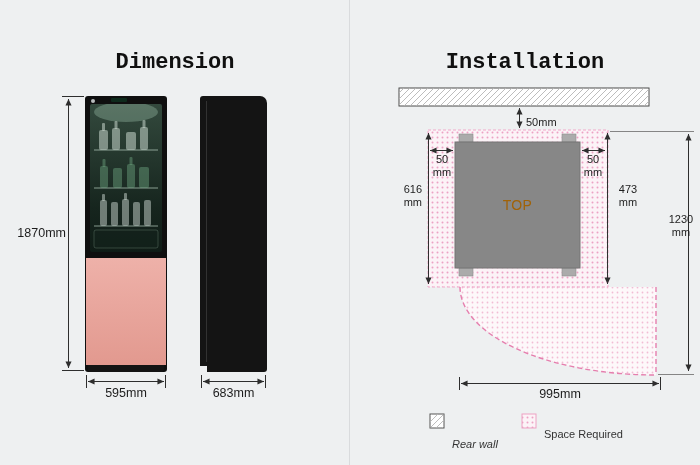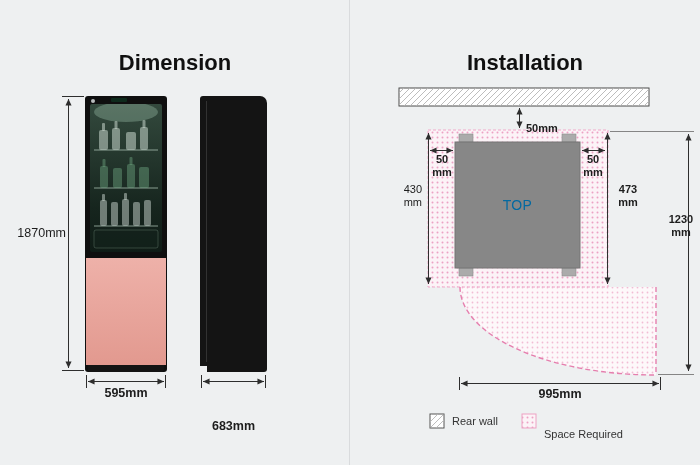--- a/index.html
+++ b/index.html
@@ -2,23 +2,23 @@
 <html><head>
 <meta charset="utf-8">
 <style>
   html,body{margin:0;padding:0;}
   .canvas{
     position:relative;width:700px;height:465px;background:#eef0f1;
     font-family:"Liberation Sans",sans-serif;overflow:hidden;
   }
   .divider{position:absolute;left:349px;top:0;width:1px;height:465px;background:#d9dbdd;}
   .panel-title{position:absolute;top:50px;width:350px;text-align:center;
-    font-size:22px;font-weight:700;color:#101010;}
+    font-size:22px;font-weight:700;color:#101010;font-family:Liberation Mono, monospace;}
   .lbl{position:absolute;color:#1d1d1d;font-size:12.5px;line-height:14px;white-space:nowrap;}
-  .lbl.c{text-align:center;font-weight:bold;}
+  .lbl.c{text-align:center;}
   .lbl.r{text-align:right;}
   .lbl.s{font-size:11px;line-height:12.5px;}
   .stack span{display:block;}
   .legend-lbl{position:absolute;color:#333;font-size:11px;line-height:13px;white-space:nowrap;}
 
   
   .fridge-front{position:absolute;left:85px;top:96px;width:82px;height:276px;
     background:#0f0f0f;border-radius:3px;}
   .ff-badge{position:absolute;left:6px;top:2.5px;width:4px;height:4px;border-radius:50%;
     background:#d6dadc;opacity:.85;}
@@ -34,21 +34,21 @@
   
   .fridge-side{position:absolute;left:200px;top:96px;width:67px;height:276px;
     background:#141414;border-radius:3px 7px 3px 3px;}
   .fridge-side::before{content:"";position:absolute;left:6px;top:5px;bottom:10px;width:1px;
     background:#323232;}
   .fridge-side::after{content:"";position:absolute;left:0;bottom:0;width:7px;height:6px;
     background:#eef0f1;}
 
   .overlay{position:absolute;left:0;top:0;pointer-events:none;}
   .top-label{position:absolute;left:455px;top:142px;width:125px;height:126px;
-    display:flex;align-items:center;justify-content:center;color:#0369a1;
+    display:flex;align-items:center;justify-content:center;color:#a16207;
     font-size:14px;letter-spacing:.4px;}
 </style>
 </head>
 <body>
 
 <div class="canvas">
 
   <div class="divider"></div>
 
   <div class="panel-title" style="left:0;">Dimension</div>
@@ -173,46 +173,46 @@
 
     <g>
       <rect x="430" y="414" width="14" height="14" fill="#ffffff" stroke="#555555"></rect>
       <rect x="430.5" y="414.5" width="13" height="13" fill="url(#hatch)"></rect>
       <rect x="522" y="414" width="14" height="14" fill="url(#dots)" stroke="#eda2c4"></rect>
     </g>
   </svg>
 
   <div class="lbl r" style="left:6px;top:226px;width:60px;">1870mm</div>
   <div class="lbl c" style="left:85px;top:386px;width:82px;">595mm</div>
-  <div class="lbl c" style="left:200px;top:386px;width:67px;margin-top:33px;">683mm</div>
+  <div class="lbl c" style="left:200px;top:386px;width:67px;">683mm</div>
 
   <div class="top-label">TOP</div>
 
-  <div class="lbl s" style="left:526px;top:122px;font-weight:bold;">50mm</div>
+  <div class="lbl s" style="left:526px;top:116px;">50mm</div>
 
   <div class="lbl s c stack" style="left:428px;top:153px;width:28px;">
     <span>50</span>
     <span>mm</span>
   </div>
   <div class="lbl s c stack" style="left:579px;top:153px;width:28px;">
     <span>50</span>
     <span>mm</span>
   </div>
 
   <div class="lbl s r stack" style="left:386px;top:183px;width:36px;">
-    <span>430</span>
+    <span>616</span>
     <span>mm</span>
   </div>
   <div class="lbl s c stack" style="left:610px;top:183px;width:36px;">
     <span>473</span>
     <span>mm</span>
   </div>
   <div class="lbl s c stack" style="left:662px;top:213px;width:38px;">
     <span>1230</span>
     <span>mm</span>
   </div>
 
   <div class="lbl c" style="left:510px;top:387px;width:100px;">995mm</div>
 
-  <div class="legend-lbl" style="left:452px;top:415px;">Rear wall</div>
+  <div class="legend-lbl" style="left:452px;top:438px;font-style:italic;">Rear wall</div>
   <div class="legend-lbl" style="left:544px;top:428px;">Space Required</div>
 
 </div>
 
 </body></html>

